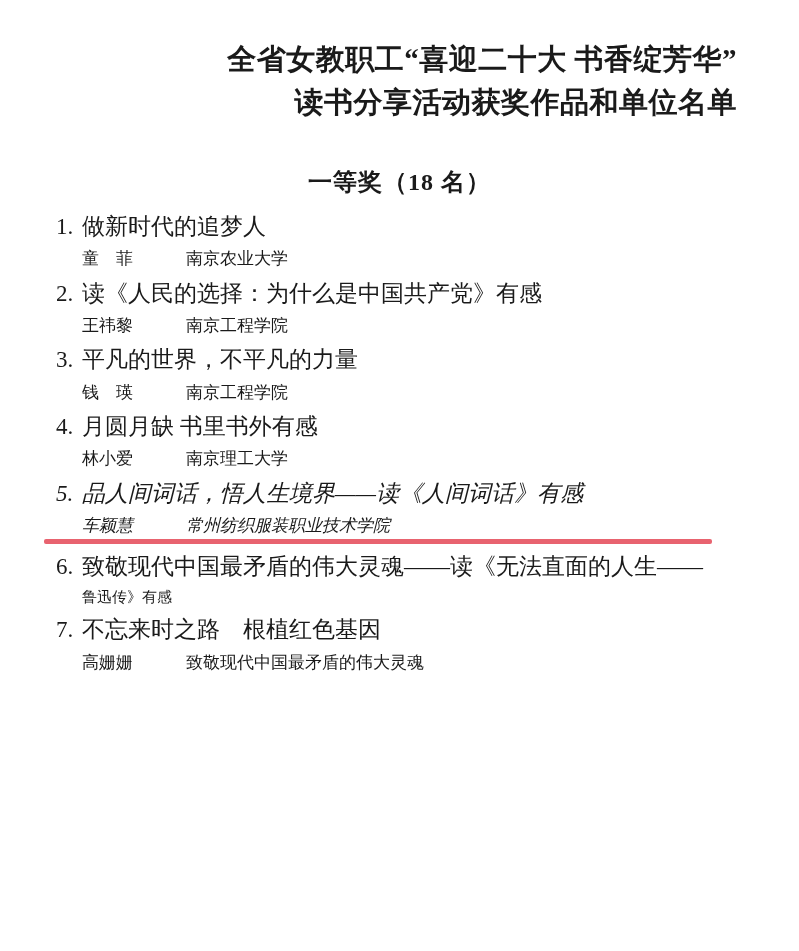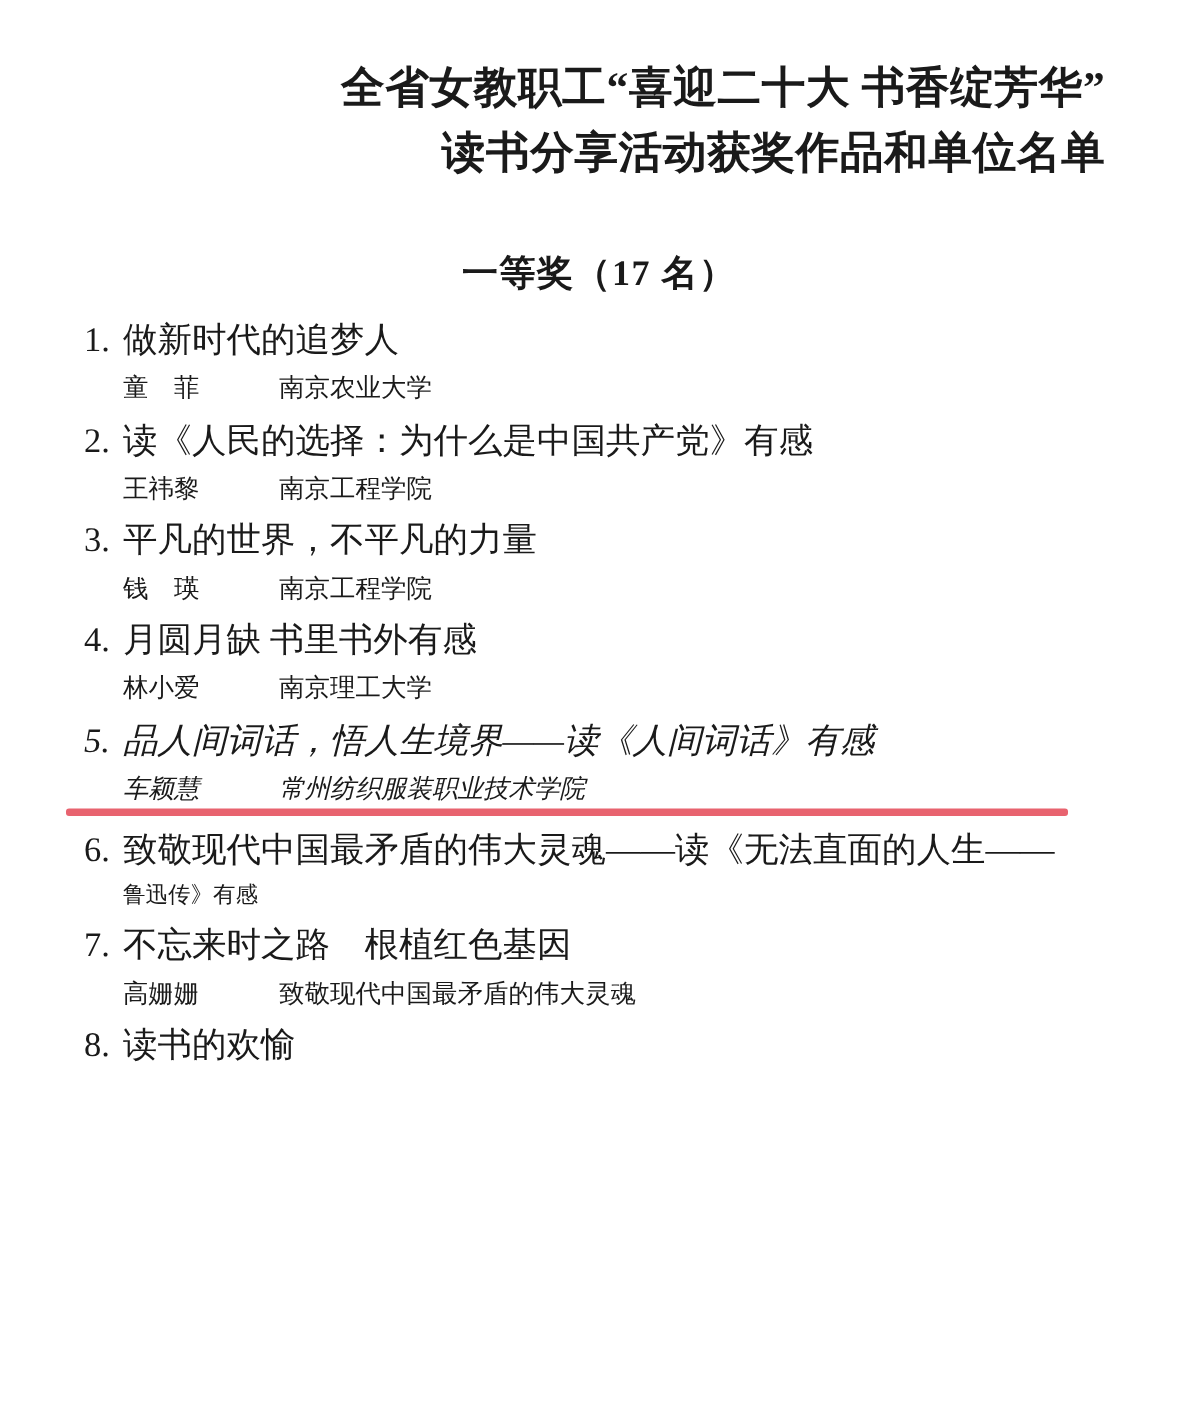--- a/index.html
+++ b/index.html
@@ -90,21 +90,21 @@
 </head>
 <body>
 
 <div class="page">
 
   <div class="doc-title">
     <span class="line">全省女教职工“喜迎二十大 书香绽芳华”</span>
     <span class="line">读书分享活动获奖作品和单位名单</span>
   </div>
 
-  <div class="award-heading">一等奖（17 名）</div>
+  <div class="award-heading">一等奖（18 名）</div>
 
   <div class="entry">
     <div class="entry-title">
       <span class="num">1.</span><span>做新时代的追梦人</span>
     </div>
     <div class="entry-person">
       <span class="name">童　菲</span><span class="org">南京农业大学</span>
     </div>
   </div>
 
@@ -154,19 +154,14 @@
 
   <div class="entry">
     <div class="entry-title">
       <span class="num">7.</span><span>不忘来时之路　根植红色基因</span>
     </div>
     <div class="entry-person">
       <span class="name">高姗姗</span><span class="org">致敬现代中国最矛盾的伟大灵魂</span>
     </div>
   </div>
 
-  <div class="entry">
-    <div class="entry-title">
-      <span class="num">8.</span><span>读书的欢愉</span>
-    </div>
-  </div>
 
 </div>
 
 </body></html>

